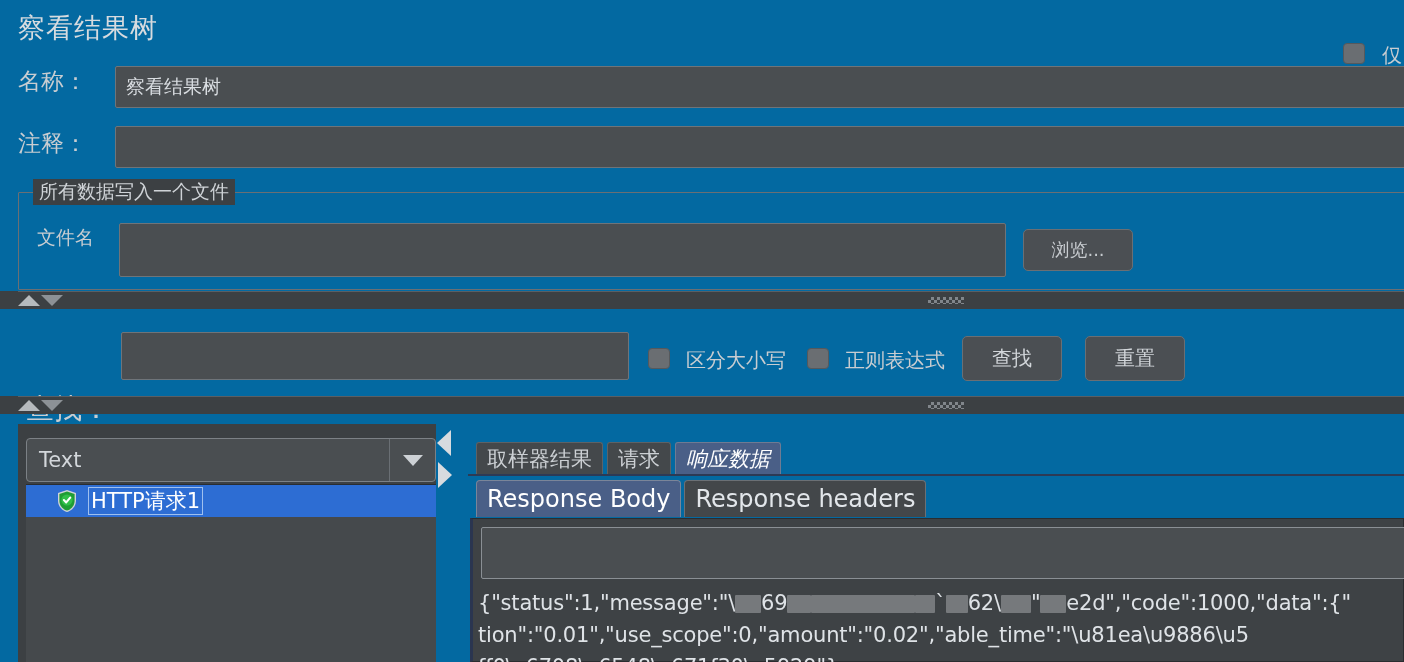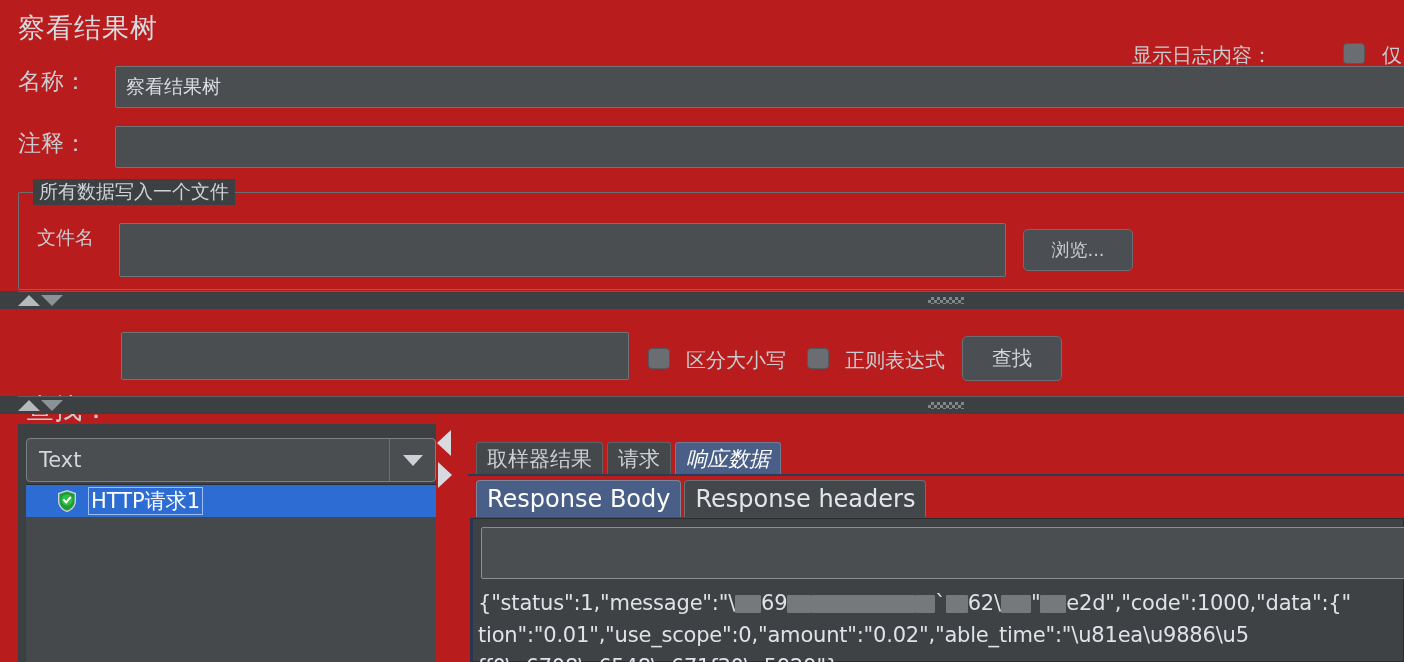--- a/index.html
+++ b/index.html
@@ -4,21 +4,21 @@
 <style>
   * { box-sizing: border-box; }
   html, body {
     margin: 0; padding: 0;
     width: 1404px; height: 662px;
     overflow: hidden;
     background: #3c4043;
     font-family: "DejaVu Sans", "Liberation Sans", sans-serif;
     color: #c9cdd1;
   }
-  .root { position: relative; width: 1404px; height: 662px; background: #b91c1c; }
+  .root { position: relative; width: 1404px; height: 662px; background: #0369a1; }
 
   
   .page-title {
     position: absolute; left: 18px; top: 10px;
     font-size: 27px; color: #d7dbdf; letter-spacing: 1px;
     white-space: nowrap;
   }
 
   .field-row { position: absolute; display: flex; align-items: center; }
   .field-label {
@@ -278,40 +278,40 @@
     <div class="field-label">注释：</div>
   </div>
   <div class="text-input" style="position:absolute; left:115px; top:126px; width:1295px;"></div>
 
   <div class="groupbox">
     <div class="groupbox-title">所有数据写入一个文件</div>
     <div class="filename-label">文件名</div>
     <div class="text-input filename-input"></div>
     <div class="browse-btn">浏览...</div>
   </div>
-  <div class="loglabel">显示日志内容：</div>
   <div class="checkbox cb-log"></div>
   <div class="only-label">仅</div>
 
   <div class="splitbar" style="top:291px;">
     <div class="line-top"></div>
     <div class="tri-up"></div>
     <div class="tri-dn"></div>
     <div class="grip"></div>
   </div>
 
   <div class="findbar">
     <div class="find-label">查找：</div>
     <div class="text-input find-input"></div>
   </div>
   <div class="checkbox cb-case"></div>
   <div class="lbl-case">区分大小写</div>
   <div class="checkbox cb-regex"></div>
   <div class="lbl-regex">正则表达式</div>
   <div class="btn-find">查找</div>
+  <div class="btn-reset">重置</div>
 
   <div class="splitbar" style="top:396px;">
     <div class="line-top"></div>
     <div class="tri-up"></div>
     <div class="tri-dn"></div>
     <div class="grip"></div>
   </div>
 
   <div class="lower">
 

